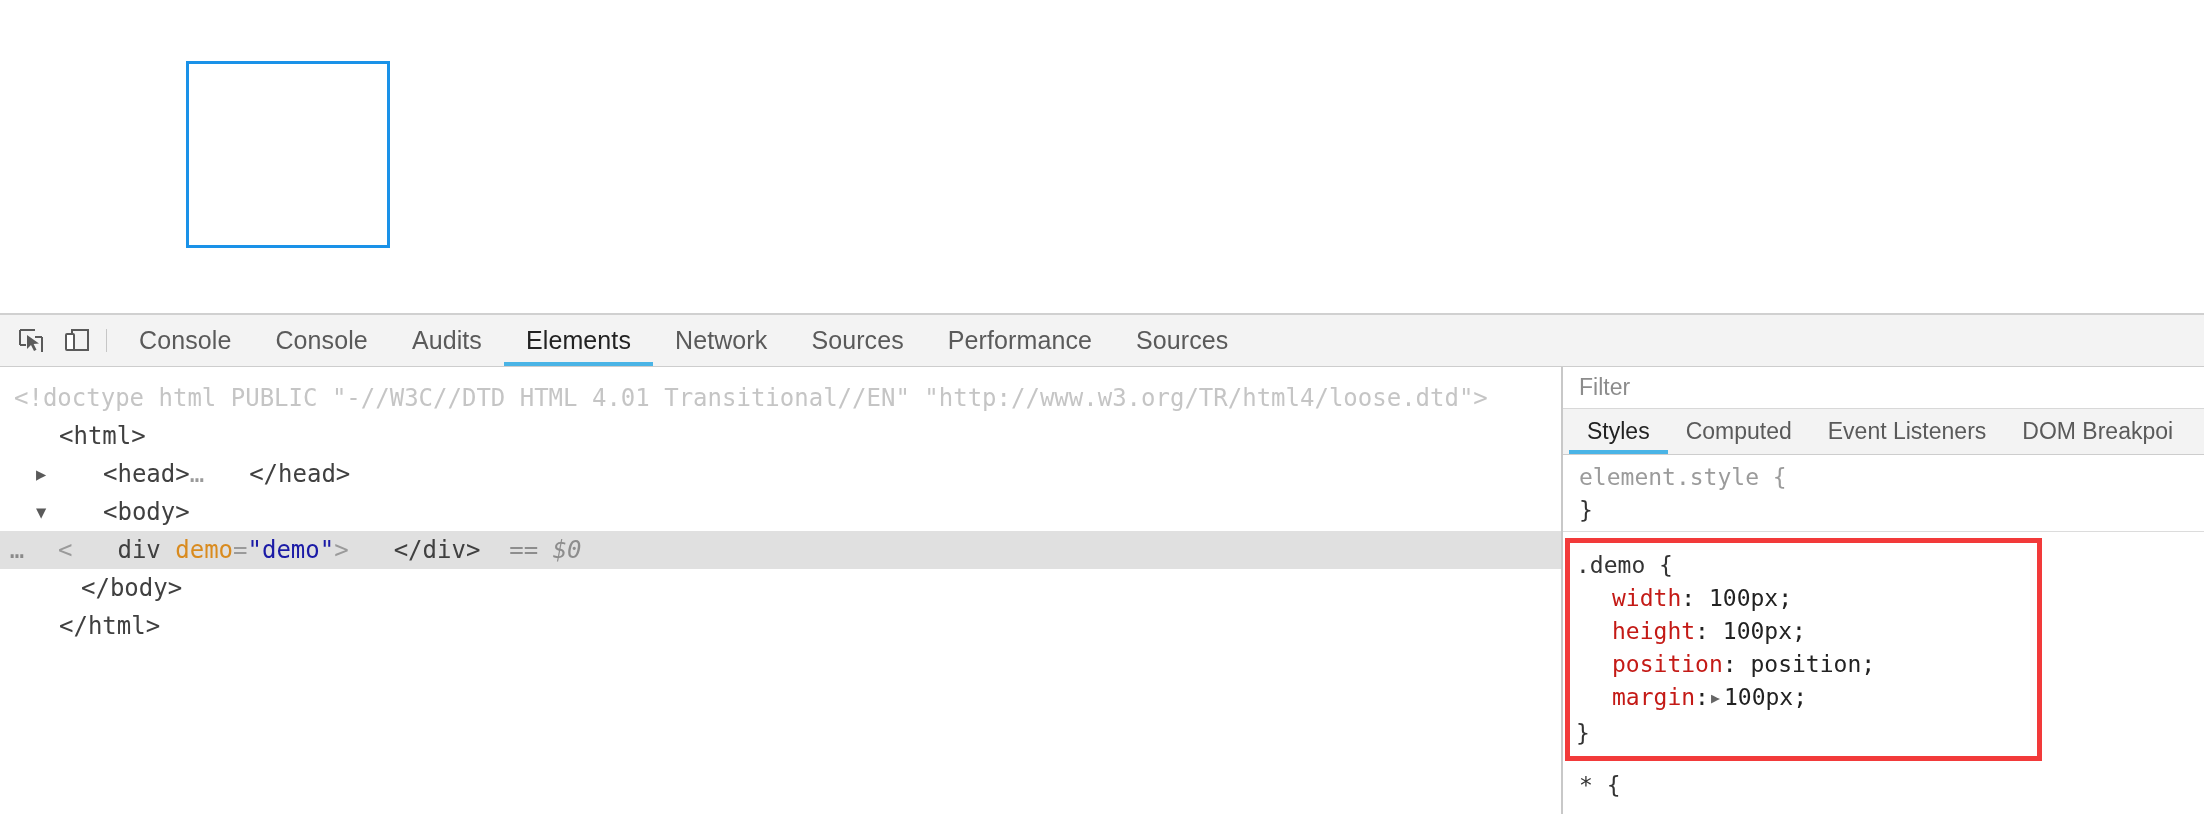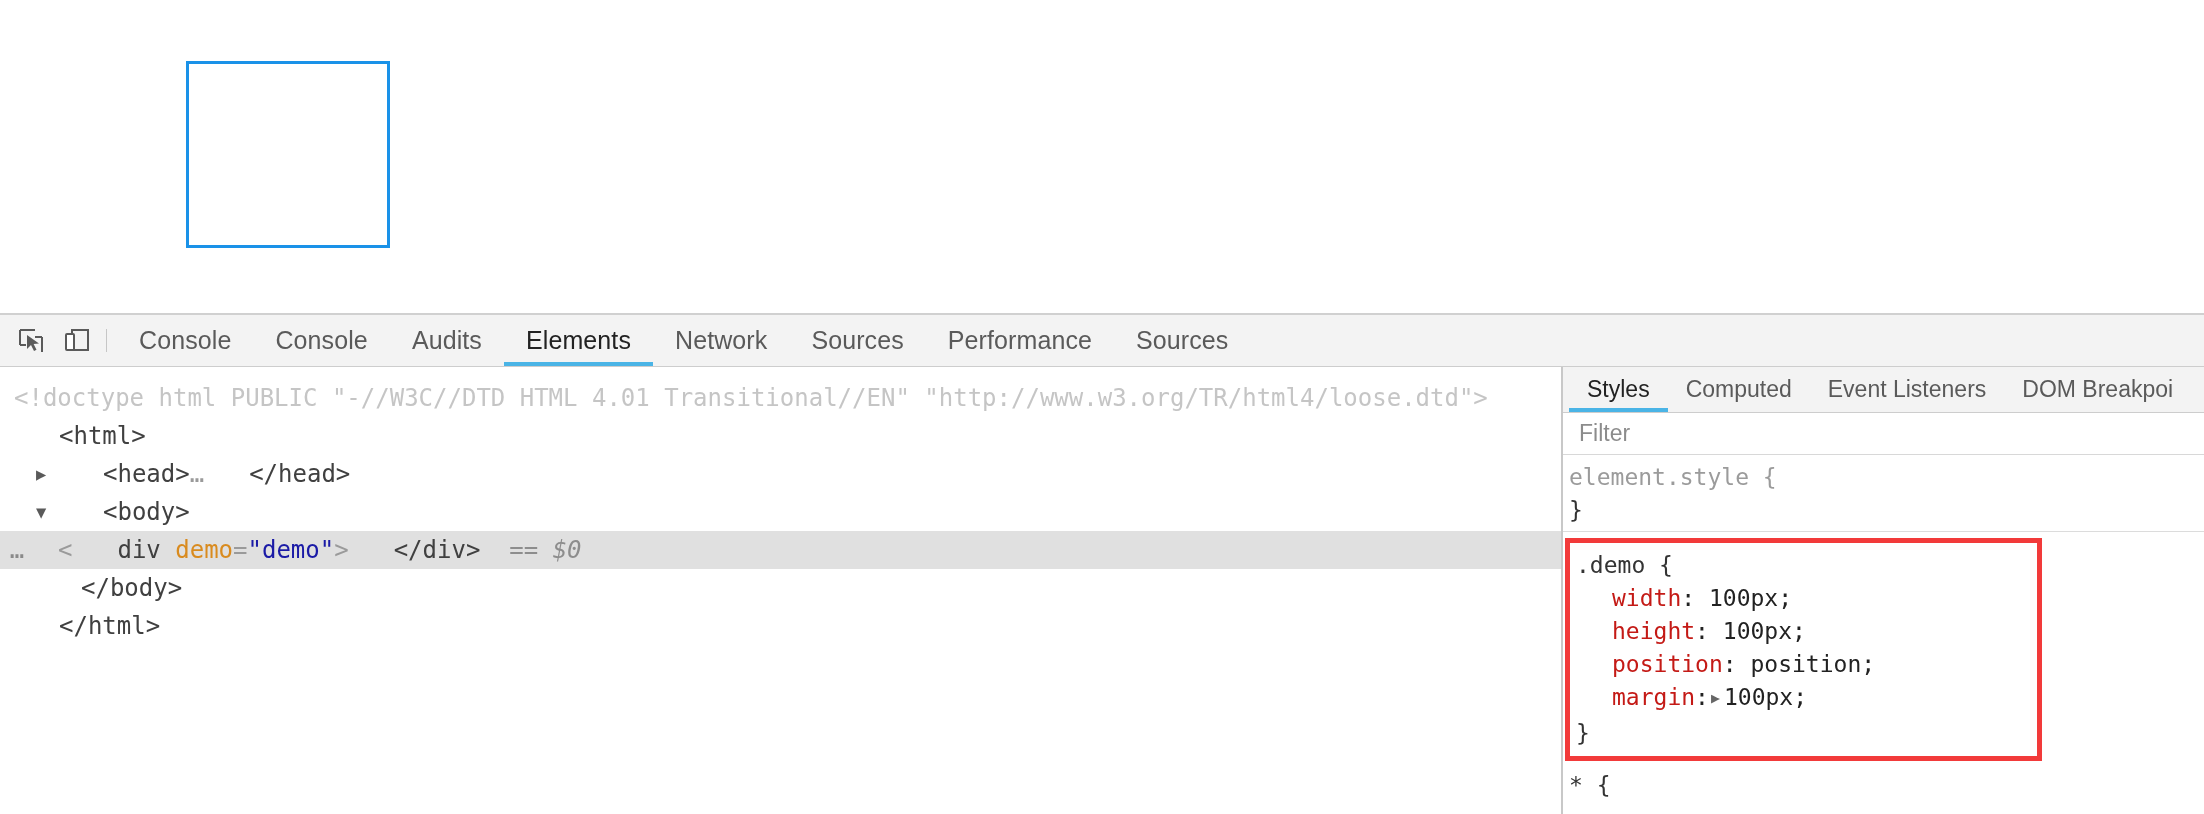--- a/index.html
+++ b/index.html
@@ -200,21 +200,21 @@
   #styles-filter-input::placeholder { color: #8c8c8c; }
 
   #styles-rules {
     flex: 1;
     overflow: hidden;
     font-family: "DejaVu Sans Mono", monospace;
     font-size: 23px;
     line-height: 33px;
     padding-top: 6px;
   }
-  .css-rule { padding: 0 0 0 6px; }
+  .css-rule { padding: 0 0 0 16px; }
   .css-rule.highlighted {
     margin: 6px 162px 0 2px;
     border: 5px solid #f23a3a;
     border-radius: 0;
     padding: 6px 0 6px 6px;
     background: #ffffff;
   }
   .rule-divider {
     border-top: 1px solid #dcdcdc;
     margin: 4px 0 0 0;
@@ -320,31 +320,31 @@
         <span class="tag">&lt;/body&gt;</span>
       </div>
 
       <div class="dom-row indent-1">
         <span class="tag">&lt;/html&gt;</span>
       </div>
     </div>
 
     <div id="styles-pane">
 
+      <div id="styles-filter-row">
+        <input id="styles-filter-input" type="text" placeholder="Filter" style="">
+      </div>
+
       <div id="styles-tabbar">
         <div class="styles-tab active">Styles</div>
         <div class="styles-tab">Computed</div>
         <div class="styles-tab">Event Listeners</div>
         <div class="styles-tab">DOM Breakpoi</div>
       </div>
 
-      <div id="styles-filter-row">
-        <input id="styles-filter-input" type="text" placeholder="Filter" style="">
-      </div>
-
       <div id="styles-rules">
 
         <div class="css-rule">
           <div class="css-line sel-muted">element.style {</div>
           <div class="css-line sel">}</div>
         </div>
 
         <div class="rule-divider"></div>
 
         <div class="css-rule highlighted" style="border-color: rgb(242, 58, 58);">

